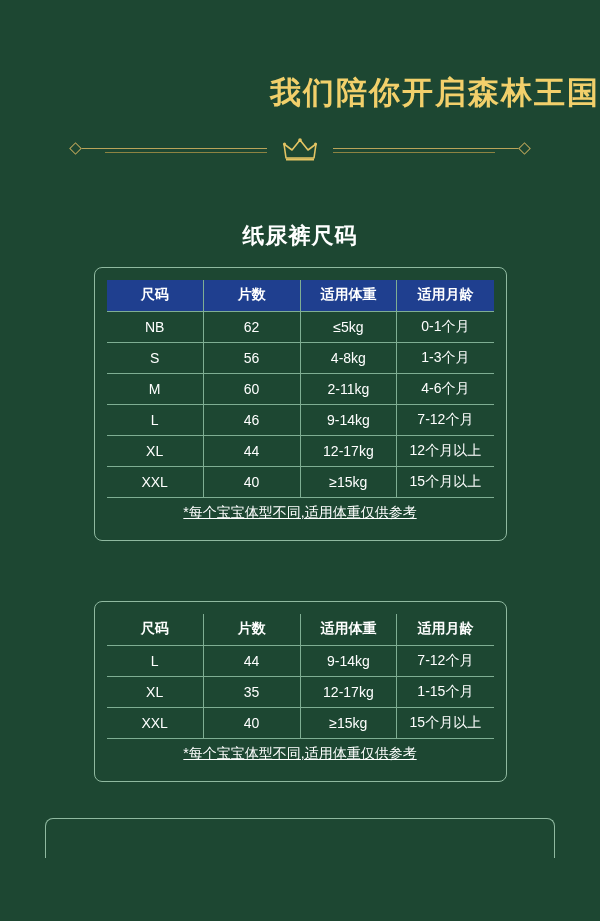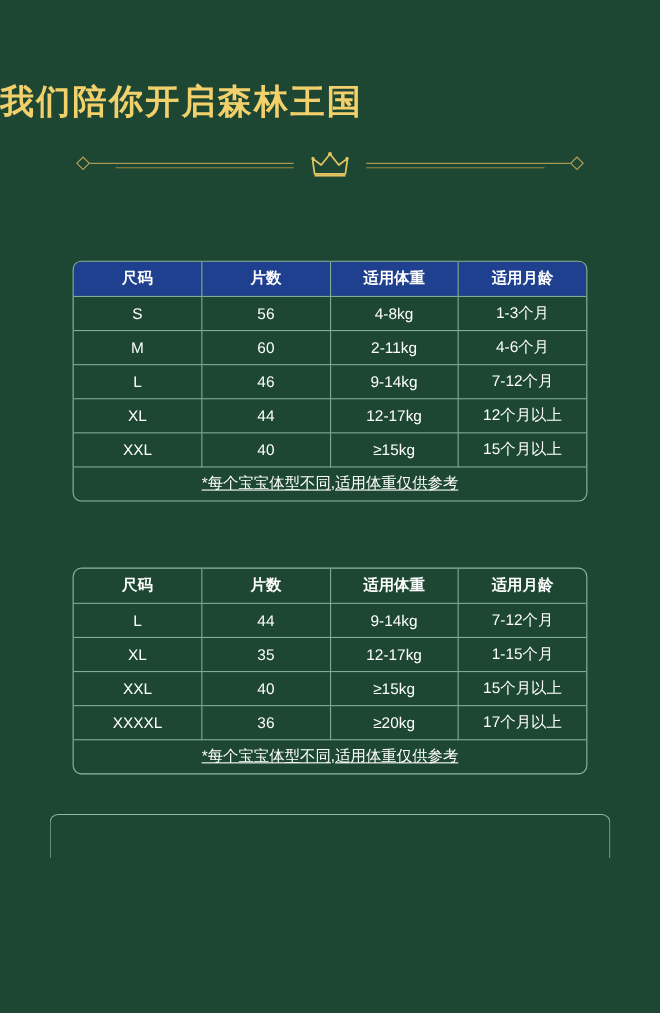--- a/index.html
+++ b/index.html
@@ -20,21 +20,21 @@
   .page {
     width: 600px;
     height: 921px;
     background: #1d4732;
     position: relative;
     padding: 0;
   }
 
   
   .header-title {
-    text-align: left;
+    text-align: right;
     font-size: 31px;
     font-weight: bold;
     letter-spacing: 2px;
     color: #f2d06b;
     padding-top: 74px;
     line-height: 1.2;
   }
 
   .divider {
     margin: 22px auto 0;
@@ -85,25 +85,25 @@
   
   .section-title {
     text-align: center;
     font-size: 22px;
     font-weight: bold;
     color: #ffffff;
     letter-spacing: 1px;
   }
 
   .table-card {
-    width: 468px;
+    width: 413px;
     margin: 16px auto 0;
     border: 1px solid #8fb9a0;
     border-radius: 8px;
-    padding: 0;
+    padding: 12px;
     overflow: hidden;
   }
 
   table.size-table {
     width: 100%;
     border-collapse: collapse;
     table-layout: fixed;
   }
   table.size-table th,
   table.size-table td {
@@ -177,33 +177,40 @@
         <circle cx="17" cy="2" r="1.8" fill="#e3c463"></circle>
         <circle cx="1.5" cy="6" r="1.5" fill="#e3c463"></circle>
         <circle cx="32.5" cy="6" r="1.5" fill="#e3c463"></circle>
         <rect x="3" y="20.5" width="28" height="2" fill="#e3c463"></rect>
       </svg>
     </div>
   </div>
 
   <div class="spacer-60"></div>
 
+  <div class="section-title">纸尿裤尺码</div>
 
   <div class="table-card">
     <table class="size-table">
       <thead>
         <tr class="hdr-blue">
           <th>尺码</th>
           <th>片数</th>
           <th>适用体重</th>
           <th>适用月龄</th>
         </tr>
       </thead>
       <tbody>
         <tr>
+          <td>NB</td>
+          <td>62</td>
+          <td>≤5kg</td>
+          <td>0-1个月</td>
+        </tr>
+        <tr>
           <td>S</td>
           <td>56</td>
           <td>4-8kg</td>
           <td>1-3个月</td>
         </tr>
         <tr>
           <td>M</td>
           <td>60</td>
           <td>2-11kg</td>
           <td>4-6个月</td>
@@ -258,26 +265,20 @@
           <td>35</td>
           <td>12-17kg</td>
           <td>1-15个月</td>
         </tr>
         <tr>
           <td>XXL</td>
           <td>40</td>
           <td>≥15kg</td>
           <td>15个月以上</td>
         </tr>
-        <tr>
-          <td>XXXXL</td>
-          <td>36</td>
-          <td>≥20kg</td>
-          <td>17个月以上</td>
-        </tr>
         <tr class="note-row">
           <td colspan="4">*每个宝宝体型不同,适用体重仅供参考</td>
         </tr>
       </tbody>
     </table>
   </div>
 
   <div class="bottom-card"></div>
 
 </div>

